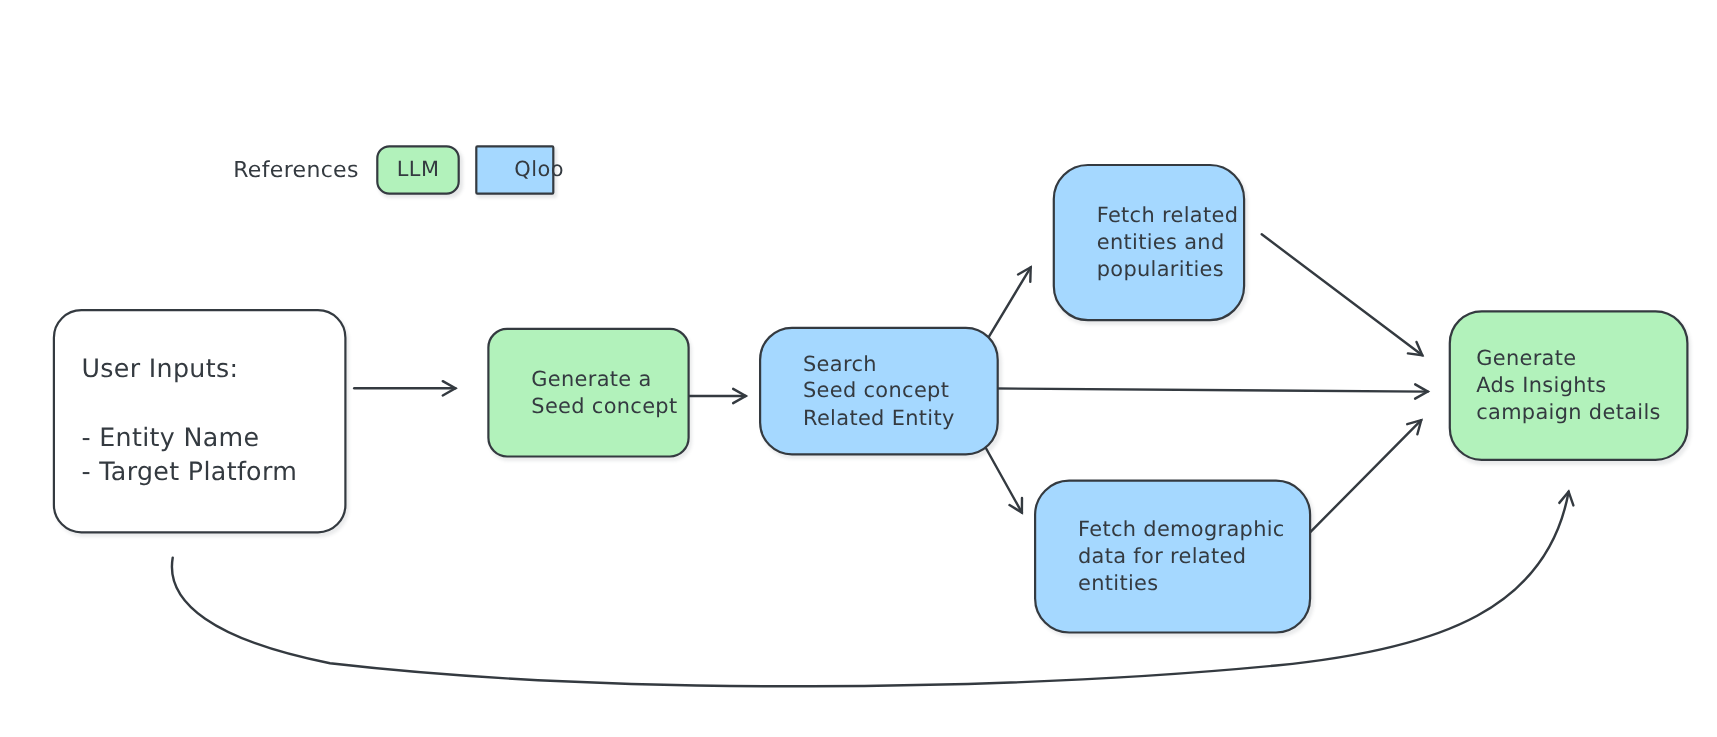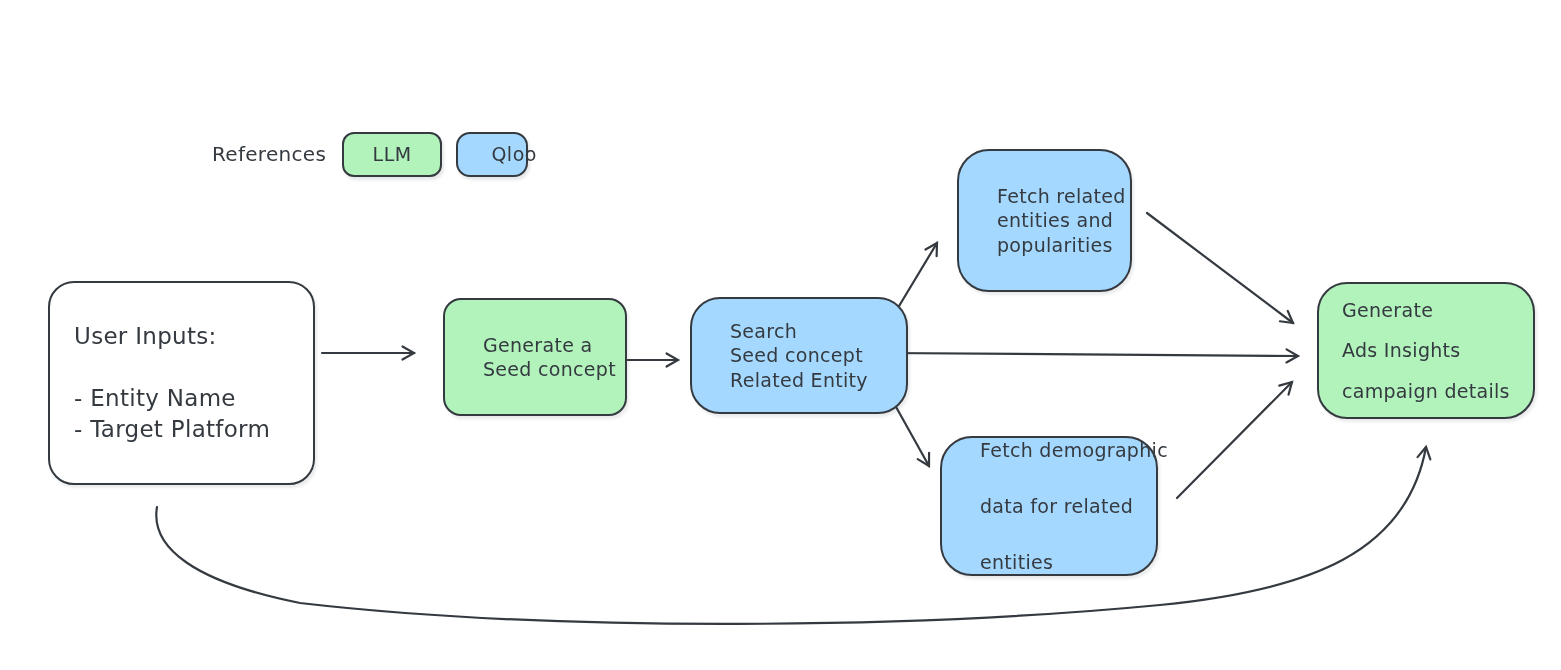--- a/index.html
+++ b/index.html
@@ -50,21 +50,21 @@
   }
   #n-user-inputs .tl { line-height: 31px; min-height: 31px; }
   .process {
     font-size: 19px;
     padding-left: 38px;
   }
   .process .tl { line-height: 24.5px; min-height: 24.5px; }
   #n-generate-seed { left: 443px; top: 298px; width: 184px; height: 118px; border-radius: 18px; }
   #n-search-related { left: 690px; top: 297px; width: 218px; height: 117px; border-radius: 30px; }
   #n-fetch-related { left: 957px; top: 149px; width: 175px; height: 143px; border-radius: 32px; }
-  #n-fetch-demographic { left: 940px; top: 436px; width: 218px; height: 140px; border-radius: 32px; justify-content: space-between; }
+  #n-fetch-demographic { left: 940px; top: 436px; width: 252px; height: 140px; border-radius: 32px; }
   #n-generate-ads { left: 1317px; top: 282px; width: 218px; height: 137px; border-radius: 30px; padding-left: 23px; }
   #legend {
     position: absolute;
     left: 172px; top: 131px;
     display: flex;
     align-items: center;
     margin-left: 40px;
   }
   #legend-label {
     font-size: 20px;
@@ -77,22 +77,22 @@
     box-sizing: border-box;
     height: 45px;
     display: flex;
     align-items: center;
     justify-content: center;
     font-size: 19px;
     letter-spacing: 0.5px;
     margin-right: 14px;
     box-shadow: 2px 3px 3px rgba(52,58,64,0.12);
   }
-  #chip-llm { width: 100px; border-radius: 12px; }
-  #chip-qloo { width: 72px; border-radius: 14px; padding-left: 44px; }
+  #chip-llm { width: 76px; border-radius: 12px; }
+  #chip-qloo { width: 72px; border-radius: 2px; padding-left: 44px; }
 </style>
 </head>
 <body>
 
 <div id="canvas">
 
   <svg id="arrow-layer" viewBox="0 0 1561 670" xmlns="http://www.w3.org/2000/svg">
     <defs>
       <marker id="ah" markerUnits="userSpaceOnUse" markerWidth="18" markerHeight="18" refX="15" refY="8.5" orient="auto">
         <path d="M 3.5 2 L 15 8.5 L 3.5 15" fill="none" stroke="#343a40" stroke-width="2.2" stroke-linecap="round"></path>
@@ -141,19 +141,19 @@
     <div class="tl">entities and</div>
     <div class="tl">popularities</div>
   </div>
 
   <div id="n-fetch-demographic" class="node process" style="background-color: rgb(165, 216, 255);">
     <div class="tl">Fetch demographic</div>
     <div class="tl">data for related</div>
     <div class="tl">entities</div>
   </div>
 
-  <div id="n-generate-ads" class="node process" style="background-color: rgb(178, 242, 187); gap: 16px;">
+  <div id="n-generate-ads" class="node process" style="background-color: rgb(178, 242, 187);">
     <div class="tl">Generate</div>
     <div class="tl">Ads Insights</div>
     <div class="tl">campaign details</div>
   </div>
 
 </div>
 
 </body></html>

